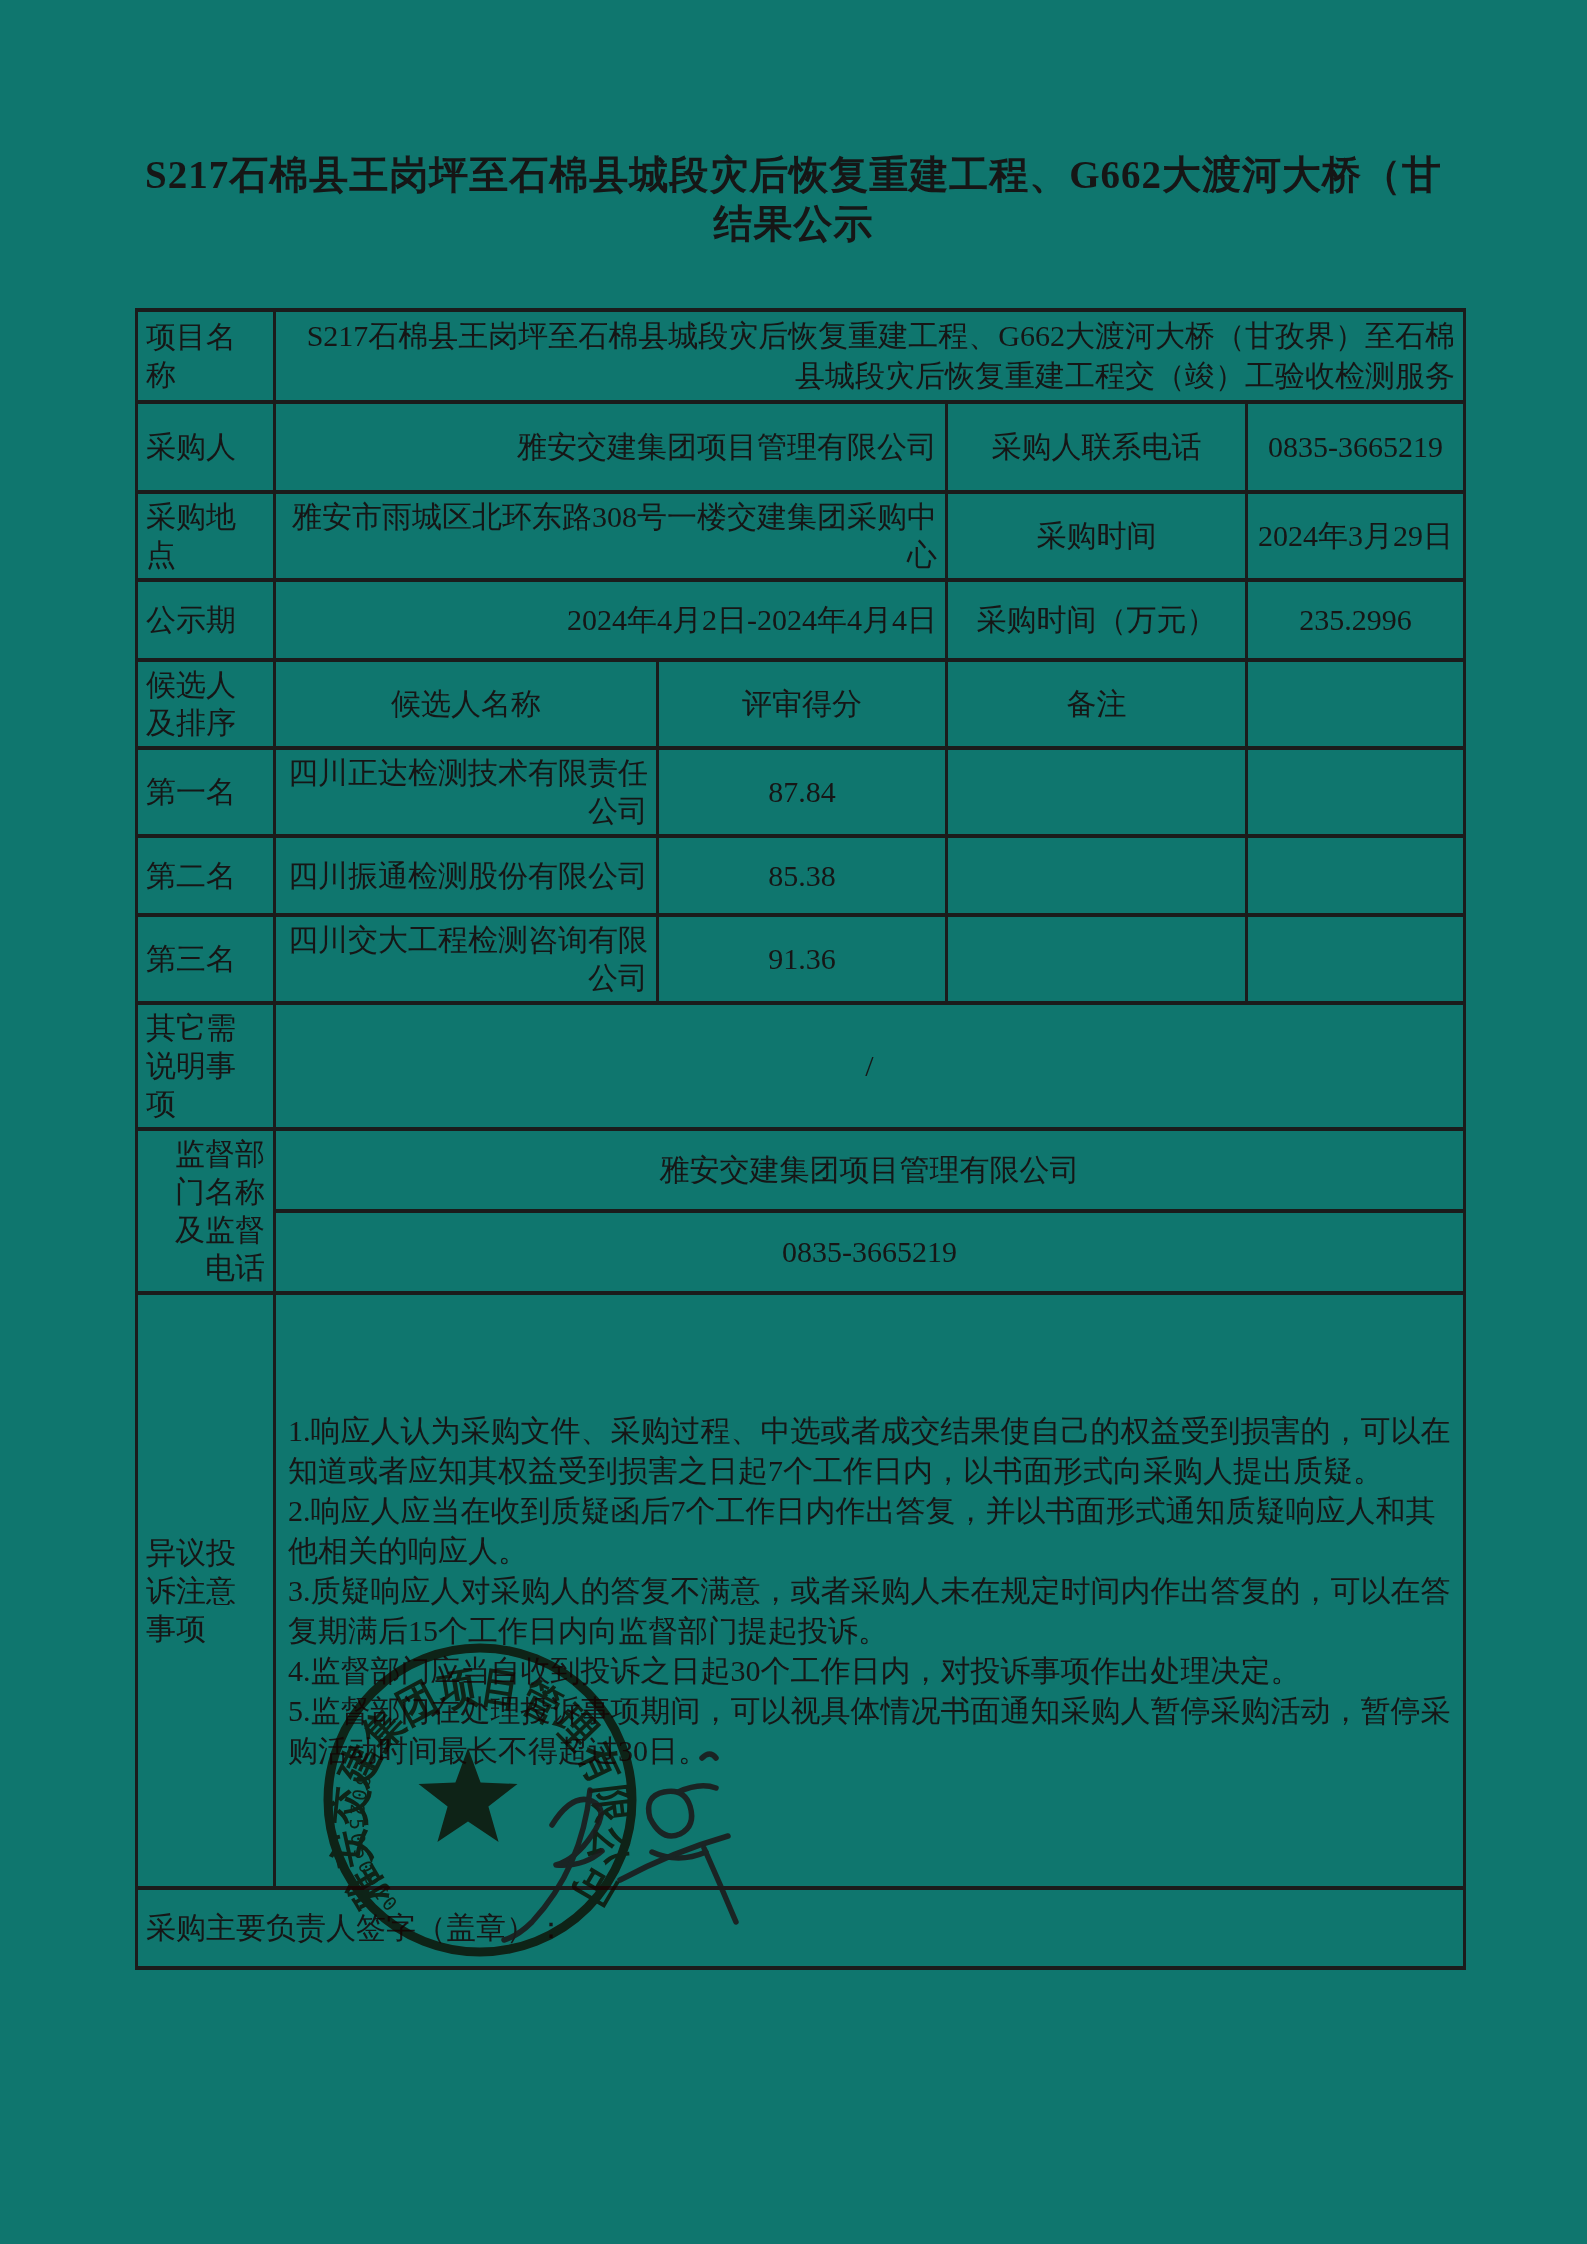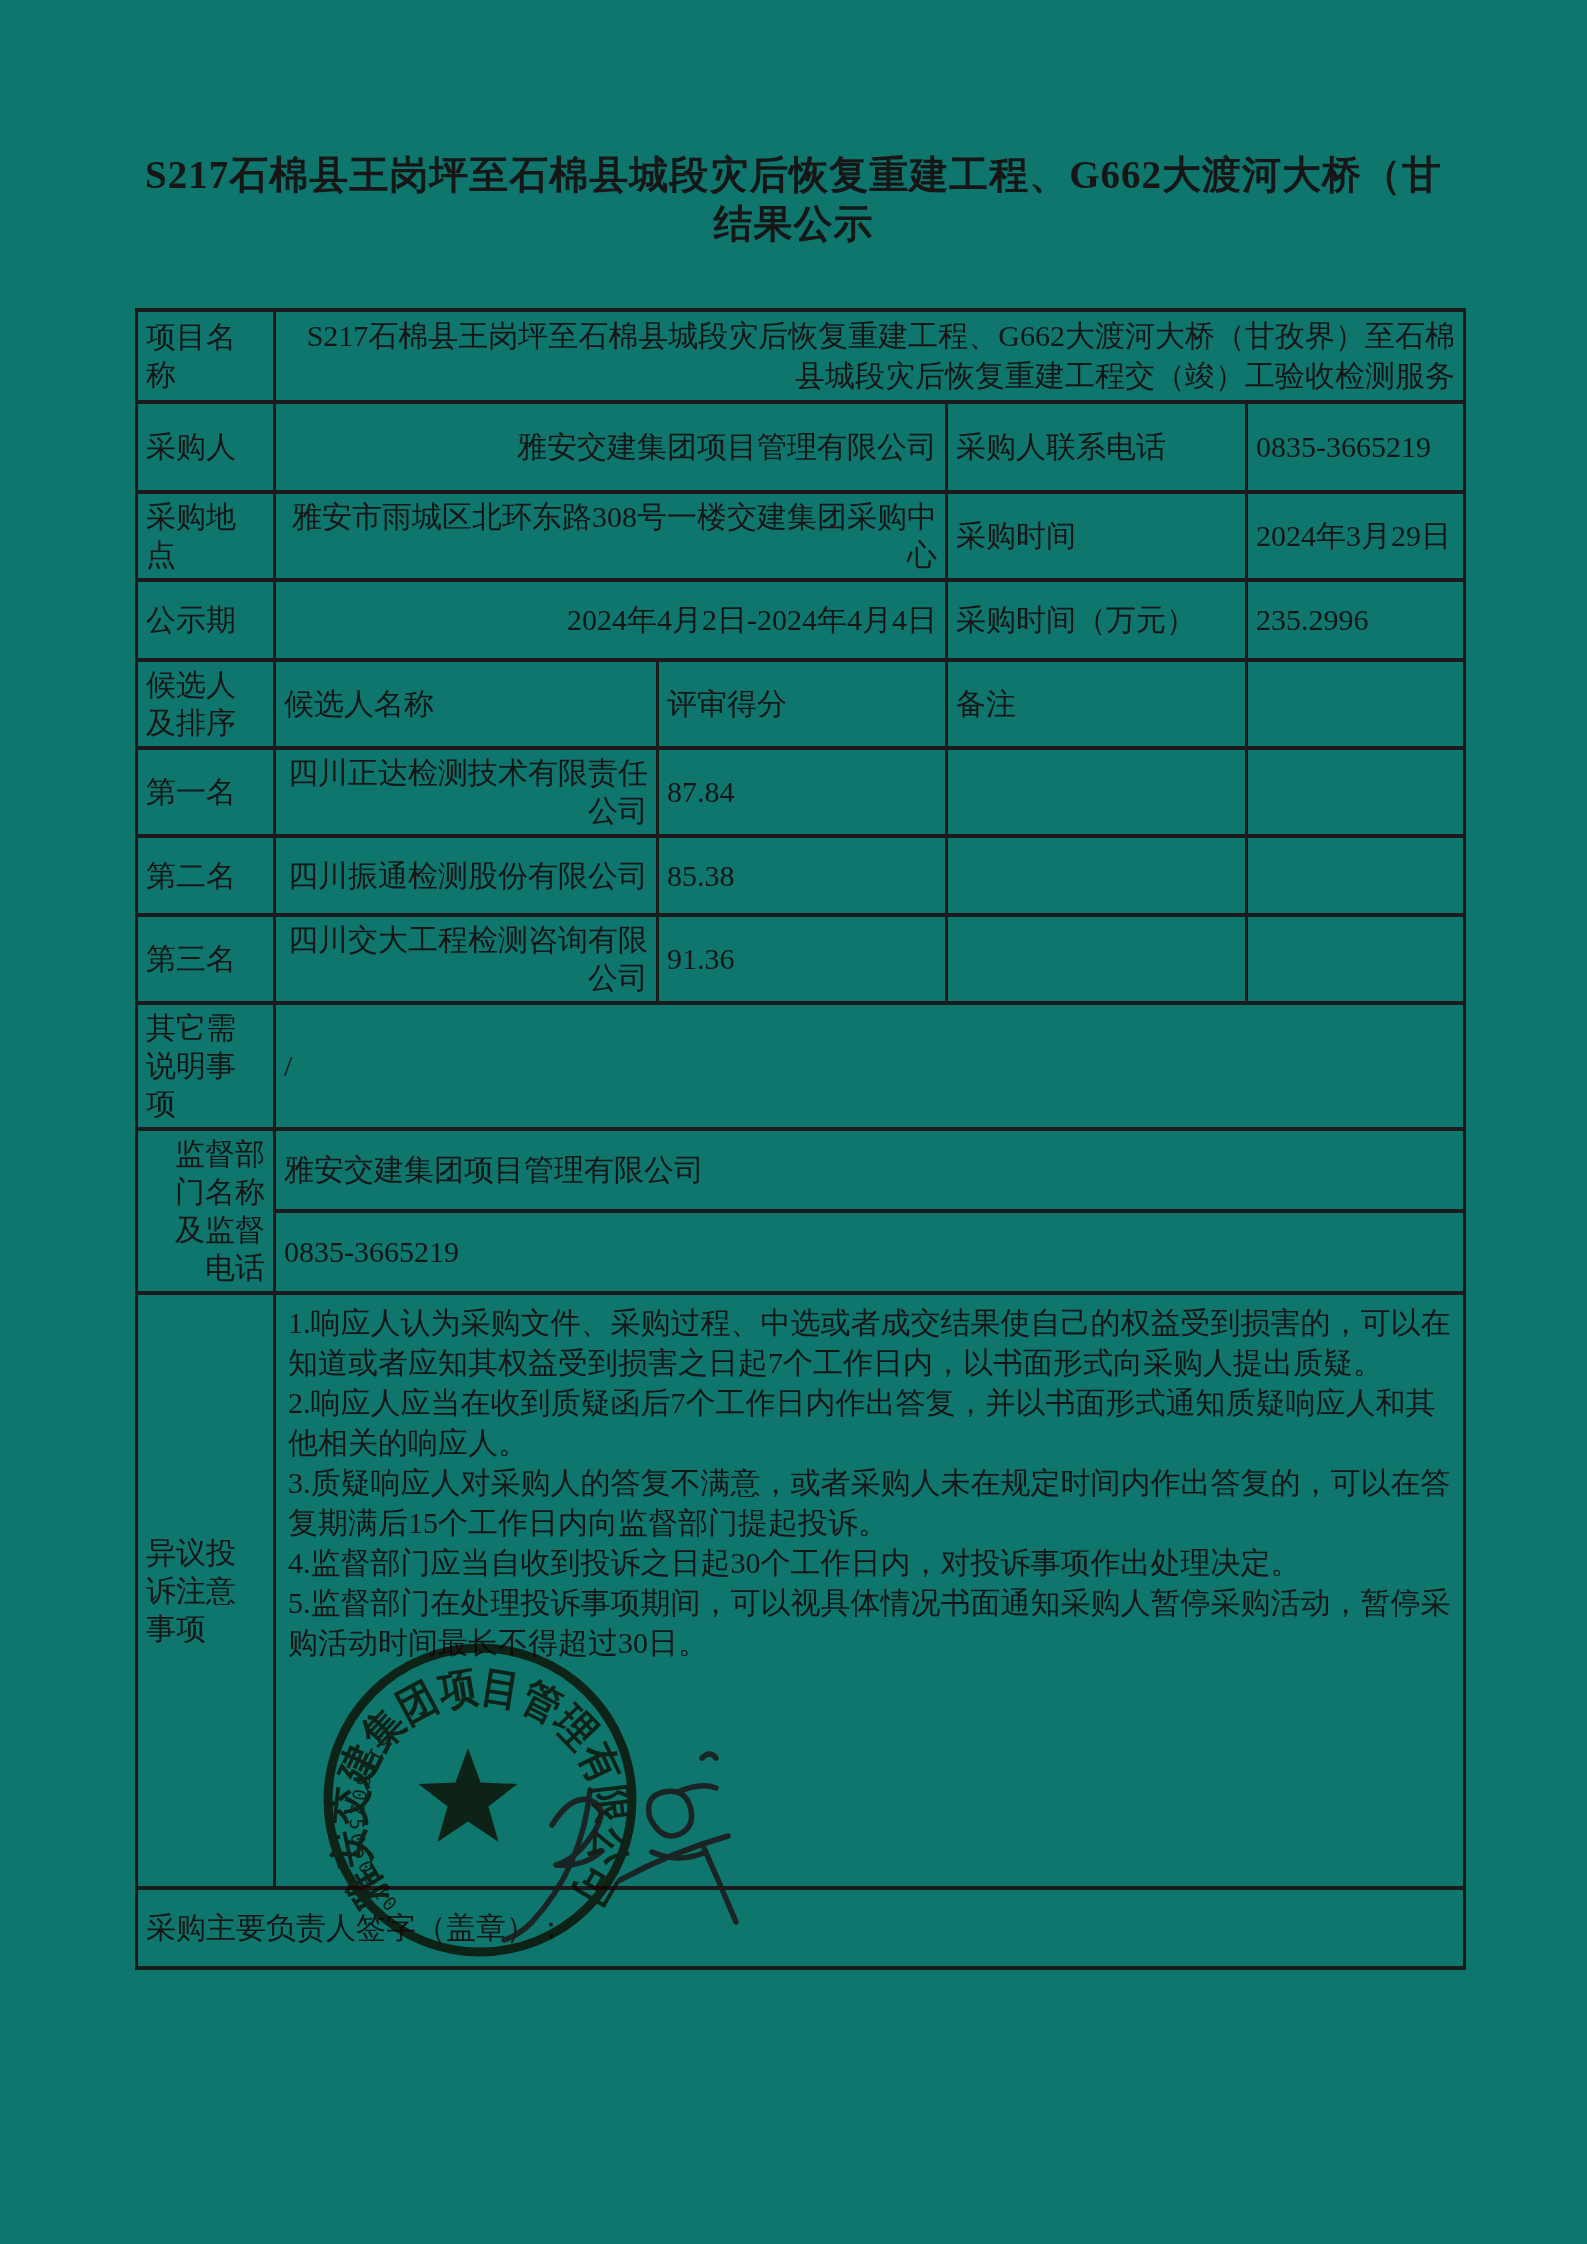--- a/index.html
+++ b/index.html
@@ -30,24 +30,24 @@
     border-top-width:4px;border-bottom-width:4px;
     padding:4px 8px;
     vertical-align:middle;
     line-height:38px;
     word-break:break-all;
     overflow:hidden;
   }
   td.lbl{text-align:left;padding-left:7px;padding-right:5px;}
   td.lbl-center{text-align:right;padding-left:4px;padding-right:4px;}
   td.val{text-align:right;padding-left:10px;line-height:40px;}
-  td.ctr{}
+  td.ctr{text-align:center;}
   .objection-cell{vertical-align:middle;}
   .objection-wrap{
-    display:flex;flex-direction:column;
+    display:flex;flex-direction:column;justify-content:center;
     min-height:575px;
     padding:0 4px;
   }
   .objection-wrap div{line-height:40px;}
   .overlay{
     position:absolute;left:290px;top:1630px;
     width:470px;height:400px;
     pointer-events:none;
   }
   .stamp-svg{mix-blend-mode:multiply;opacity:.92;}

